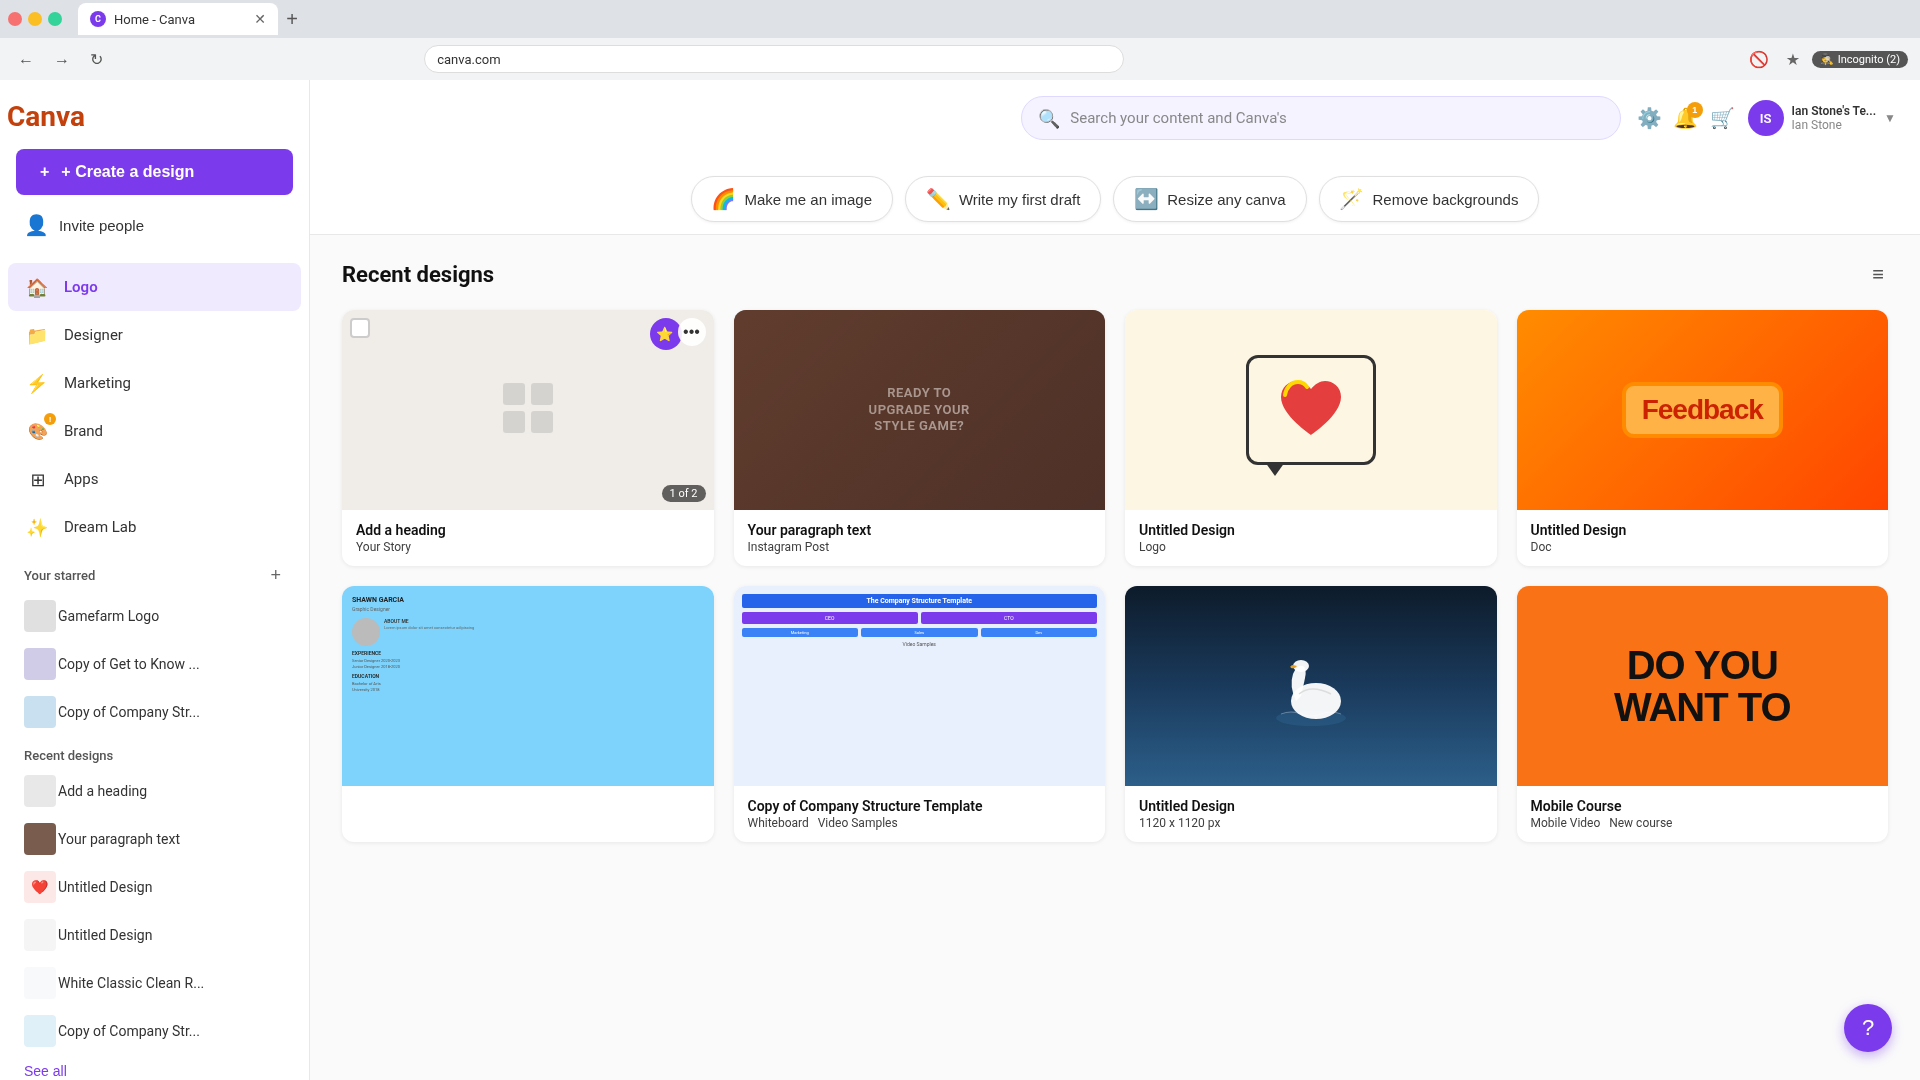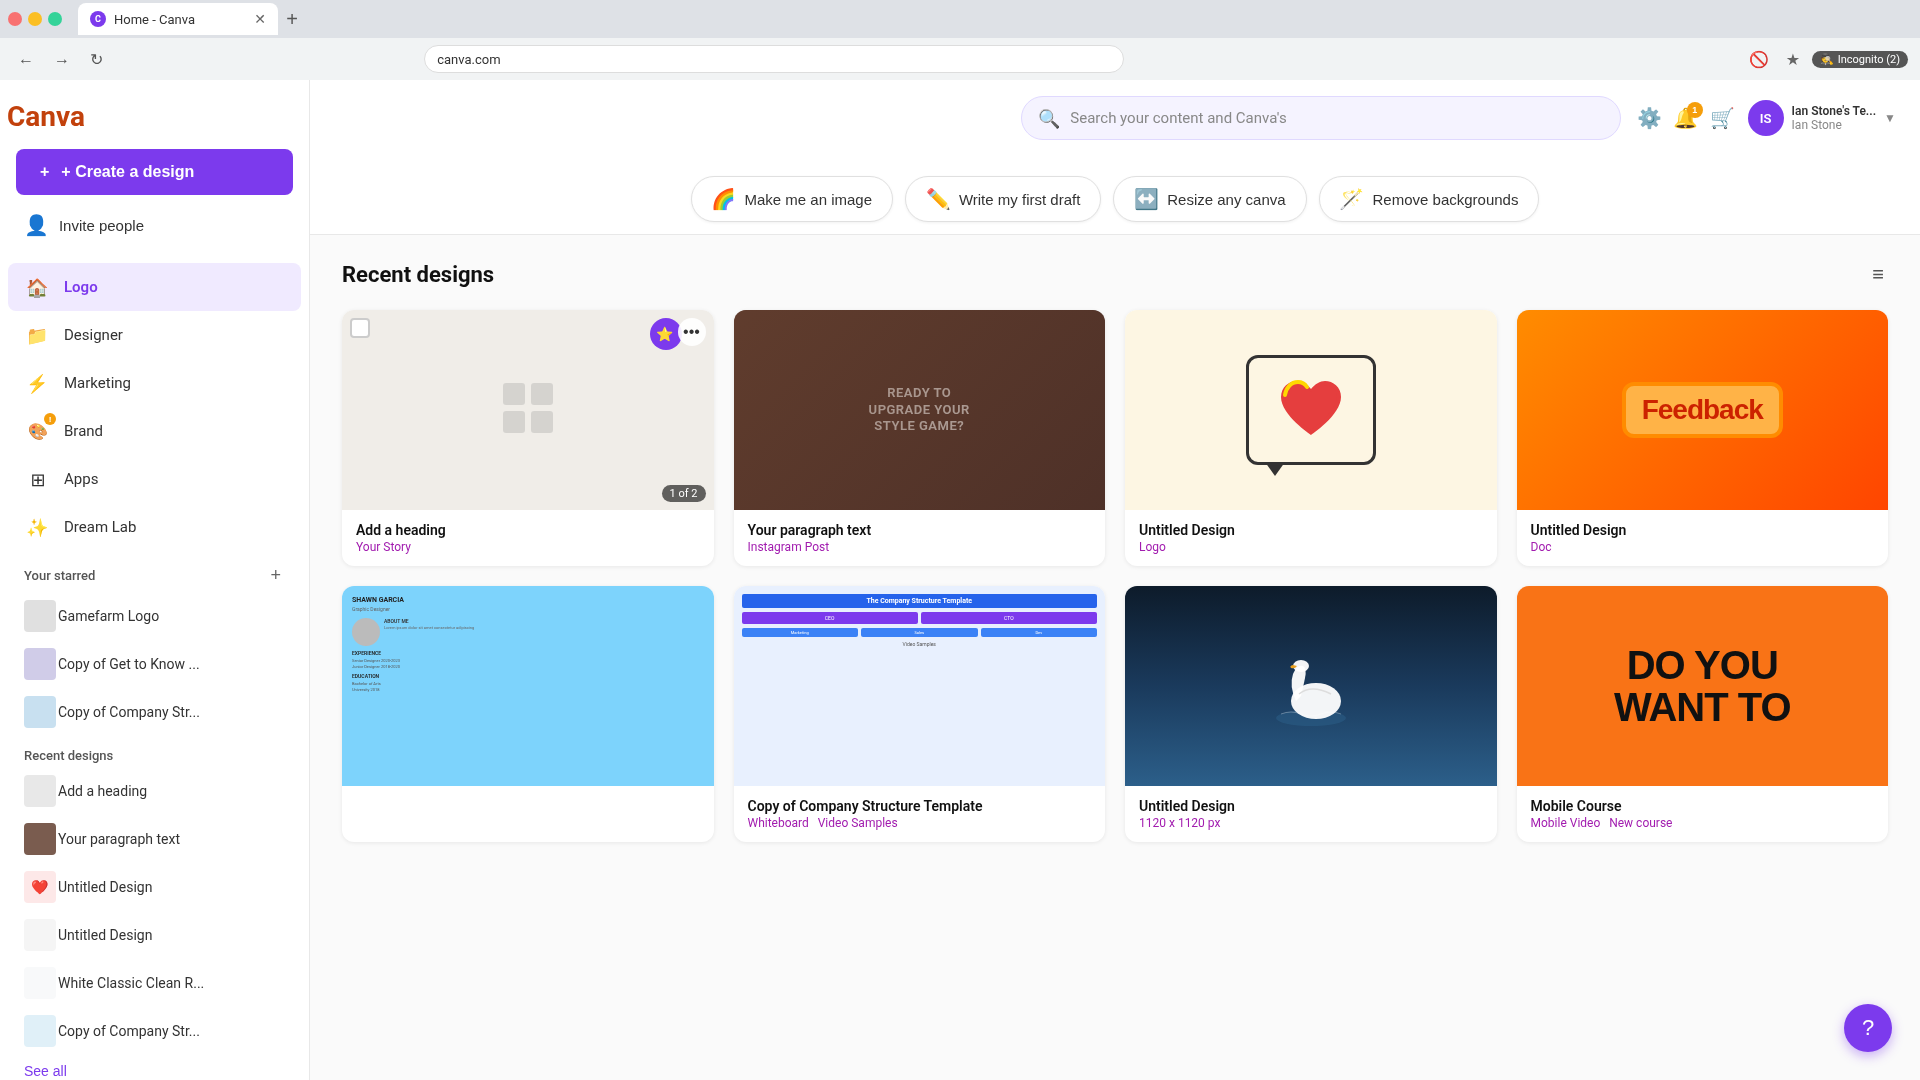--- a/index.html
+++ b/index.html
@@ -385,21 +385,21 @@
       padding: 12px 14px;
     }
     .design-card-title {
       font-size: 14px;
       font-weight: 600;
       color: #111;
       margin-bottom: 2px;
     }
     .design-card-meta {
       font-size: 12px;
-      color: #a21caf;
+      color: #404040;
     }
 
     
     .thumb-story {
       background: #f0ede8;
       display: flex; align-items: center; justify-content: center;
     }
     .thumb-resume {
       background: #f8f9fa;
     }

